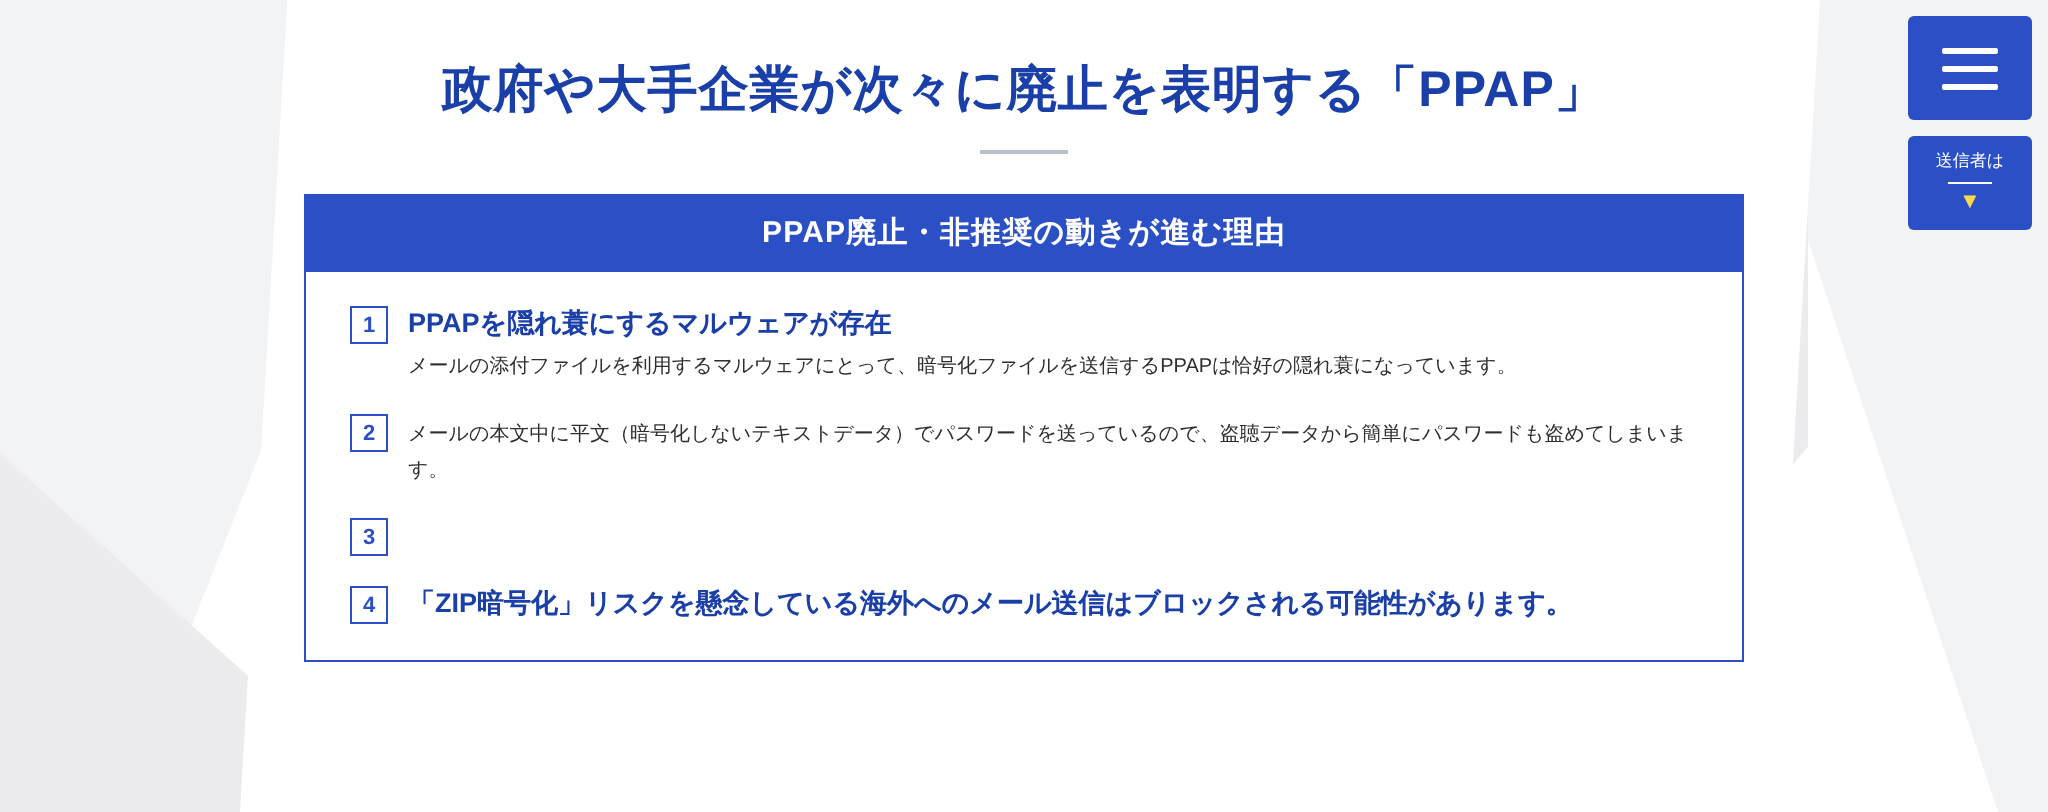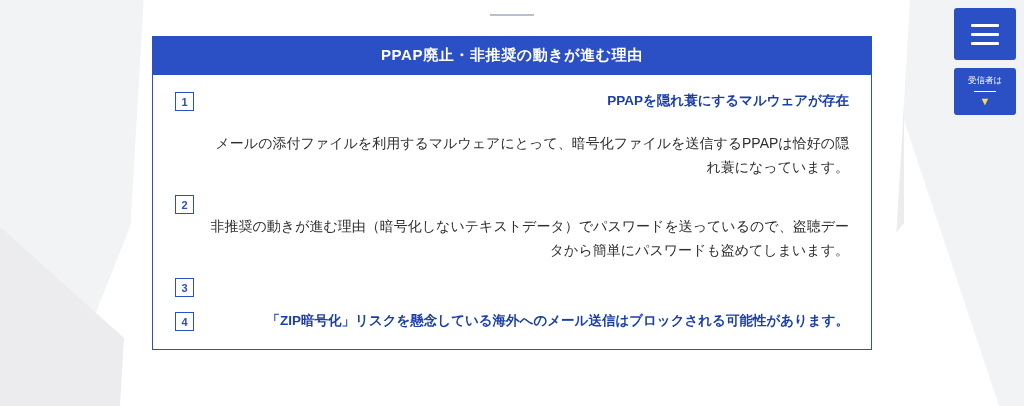--- a/index.html
+++ b/index.html
@@ -128,33 +128,32 @@
     font-size: 11px;
     font-weight: bold;
     line-height: 19px;
     text-align: center;
     margin-right: 10px;
     margin-top: 1px;
     box-sizing: border-box;
   }
   .item-text {
     flex: 1 1 auto;
-    text-align: right;
   }
   .item-head {
     color: #1a3fa8;
     font-size: 13.5px;
     font-weight: bold;
     line-height: 1.45;
   }
   .item-desc {
     color: #2e2e2e;
-    font-size: 14px;
+    font-size: 10px;
     line-height: 1.75;
-    margin-top: 20px;
+    margin-top: 3px;
   }
 
   
   .float-stack {
     position: absolute;
     top: 8px;
     right: 8px;
     width: 62px;
     z-index: 5;
   }
@@ -209,38 +208,39 @@
 <div class="bg-layer">
   <div class="bg-tri-left"></div>
   <div class="bg-tri-left2"></div>
   <div class="bg-tri-right"></div>
   <div class="bg-tri-right2"></div>
   <div class="bg-center-band"></div>
 </div>
 
 <div class="content">
 
+  <h1 class="page-title">政府や大手企業が次々に廃止を表明する「PPAP」</h1>
   <div class="title-rule"></div>
 
   <section class="panel">
     <div class="panel-header">PPAP廃止・非推奨の動きが進む理由</div>
     <div class="panel-body">
 
       <div class="item">
         <div class="item-num">1</div>
         <div class="item-text">
           <div class="item-head">PPAPを隠れ蓑にするマルウェアが存在</div>
           <div class="item-desc">メールの添付ファイルを利用するマルウェアにとって、暗号化ファイルを送信するPPAPは恰好の隠れ蓑になっています。</div>
         </div>
       </div>
 
       <div class="item">
         <div class="item-num">2</div>
         <div class="item-text">
-          <div class="item-desc">非推奨の動きが進む理由（暗号化しないテキストデータ）でパスワードを送っているので、盗聴データから簡単にパスワードも盗めてしまいます。</div>
+          <div class="item-desc">メールの本文中に平文（暗号化しないテキストデータ）でパスワードを送っているので、盗聴データから簡単にパスワードも盗めてしまいます。</div>
         </div>
       </div>
 
       <div class="item">
         <div class="item-num">3</div>
         <div class="item-text">
         </div>
       </div>
 
       <div class="item">
@@ -255,17 +255,17 @@
 
 </div>
 
 <div class="float-stack">
   <div class="menu-button">
     <span class="bar"></span>
     <span class="bar"></span>
     <span class="bar"></span>
   </div>
   <div class="contact-button">
-    <div class="contact-label">受信者は</div>
+    <div class="contact-label">送信者は</div>
     <div class="contact-rule"></div>
     <div class="contact-arrow">▼</div>
   </div>
 </div>
 
 </body></html>

